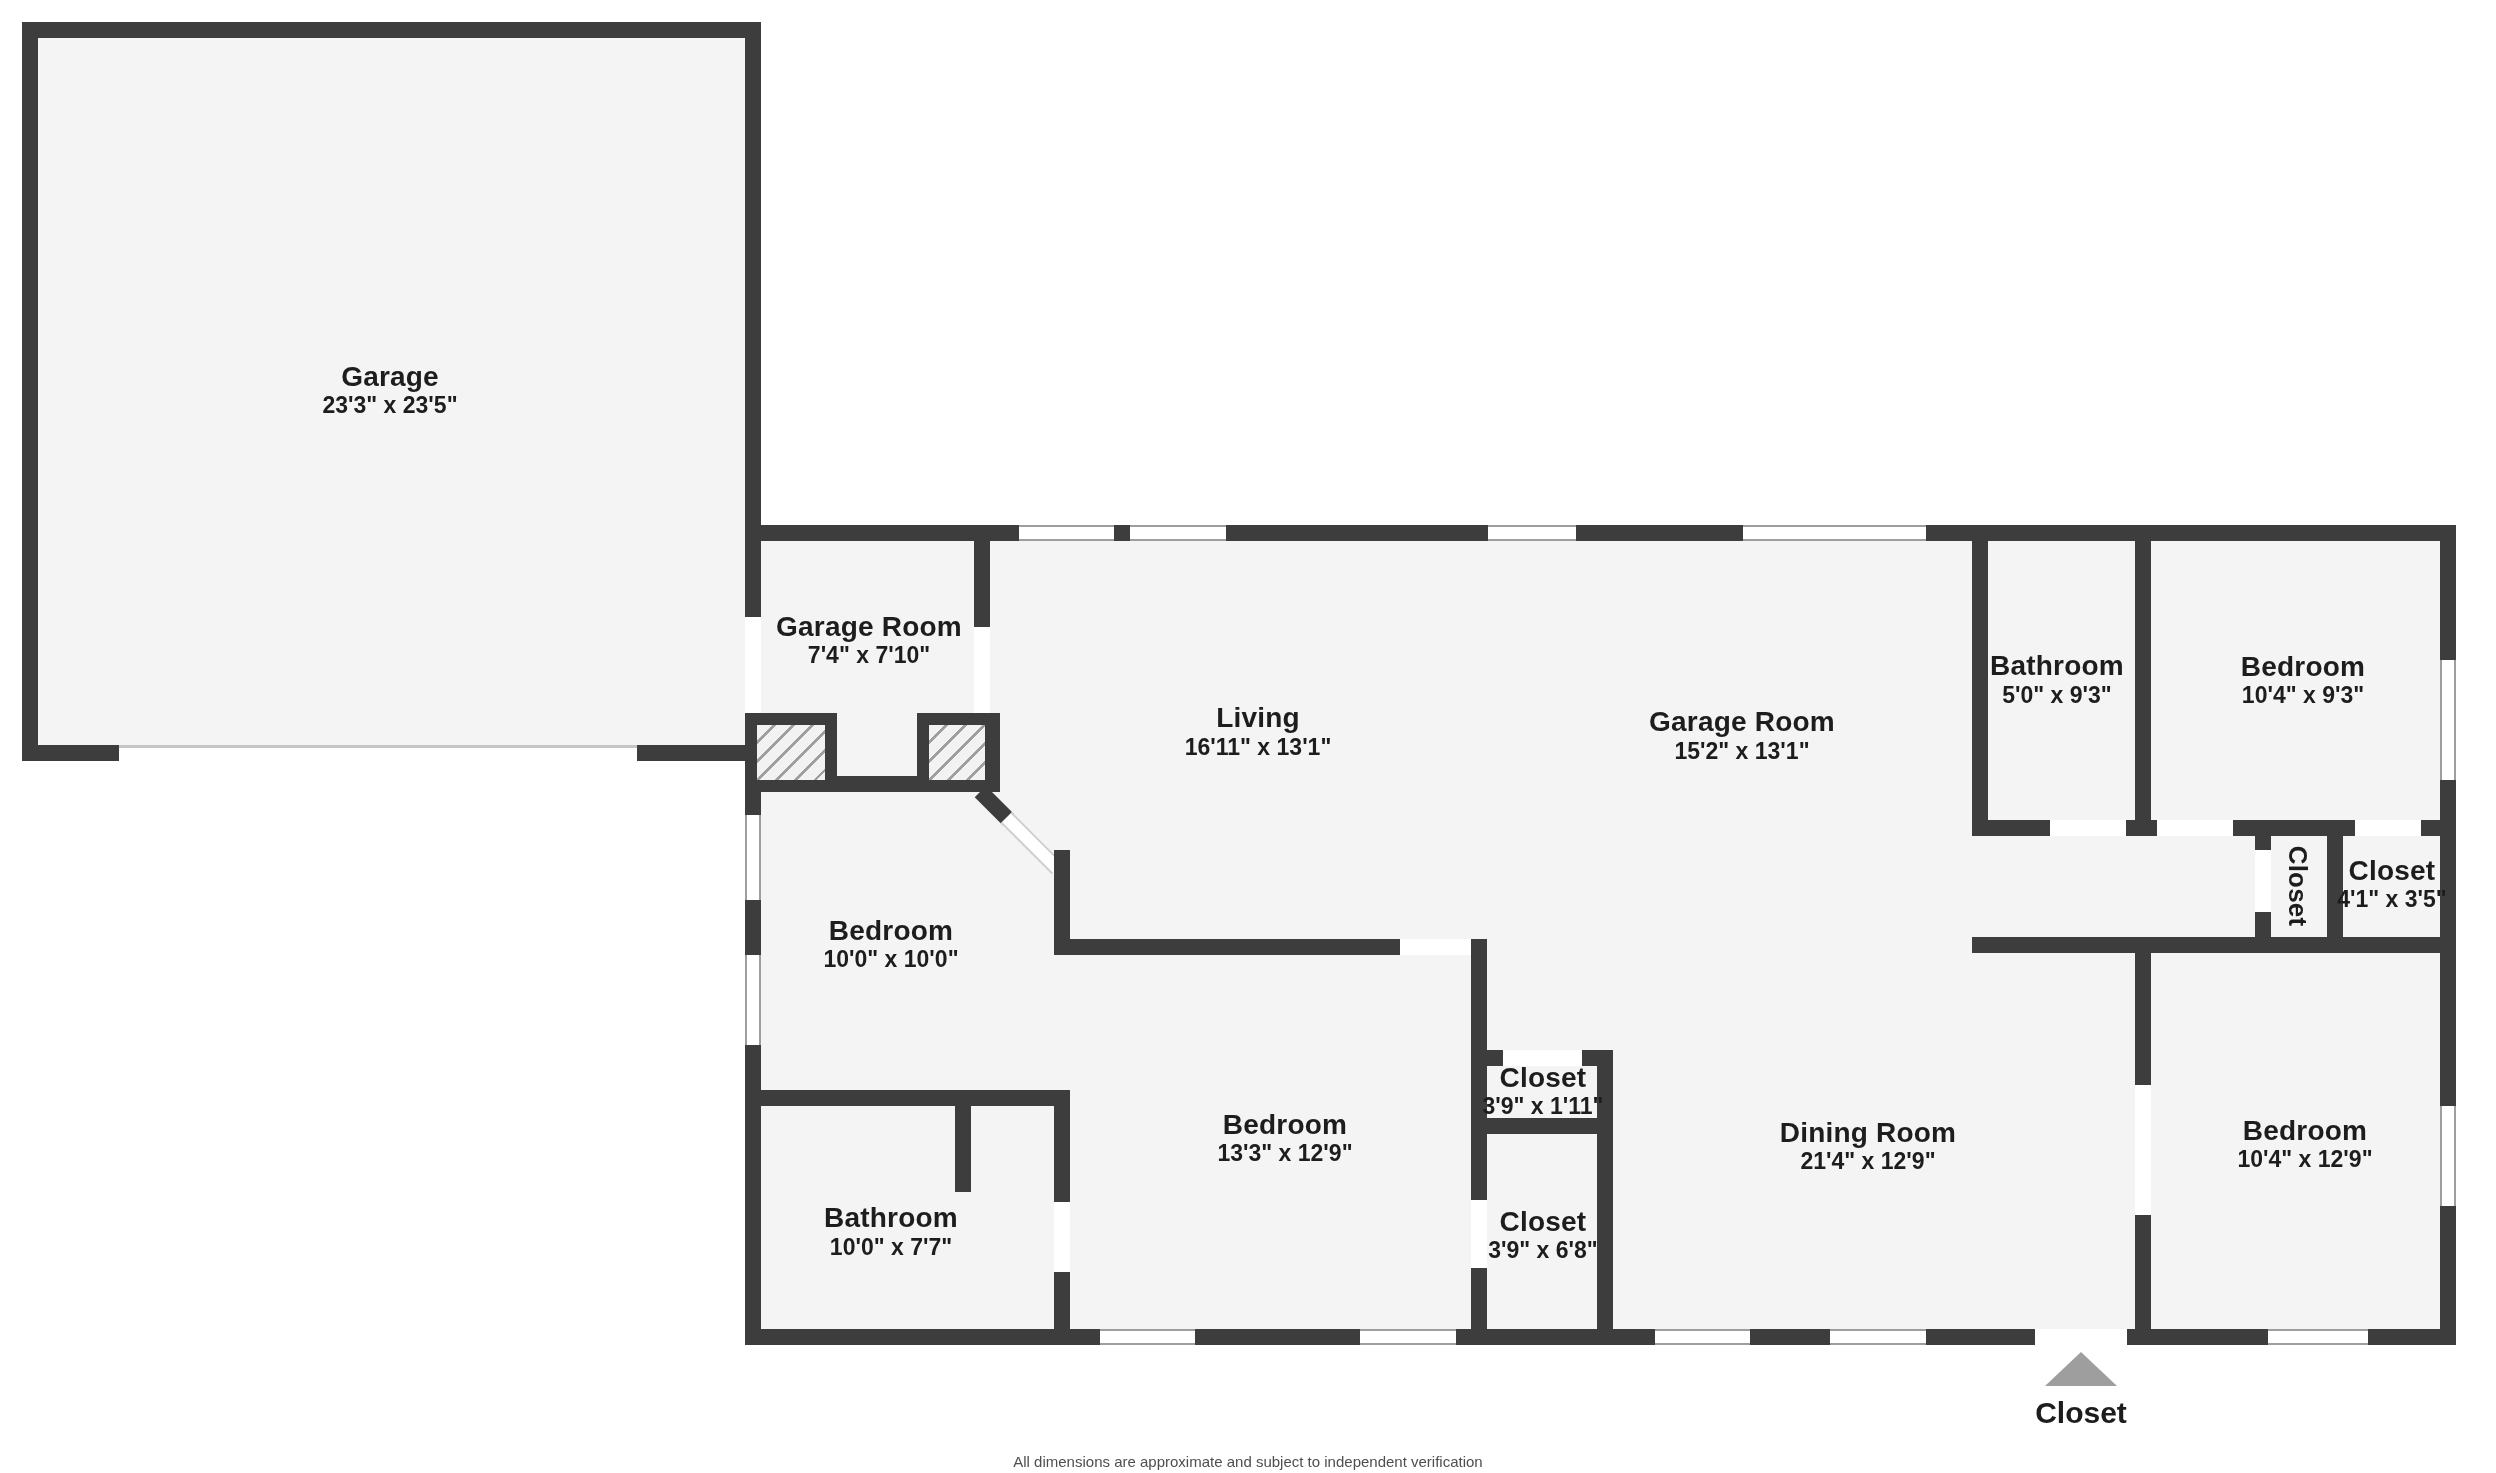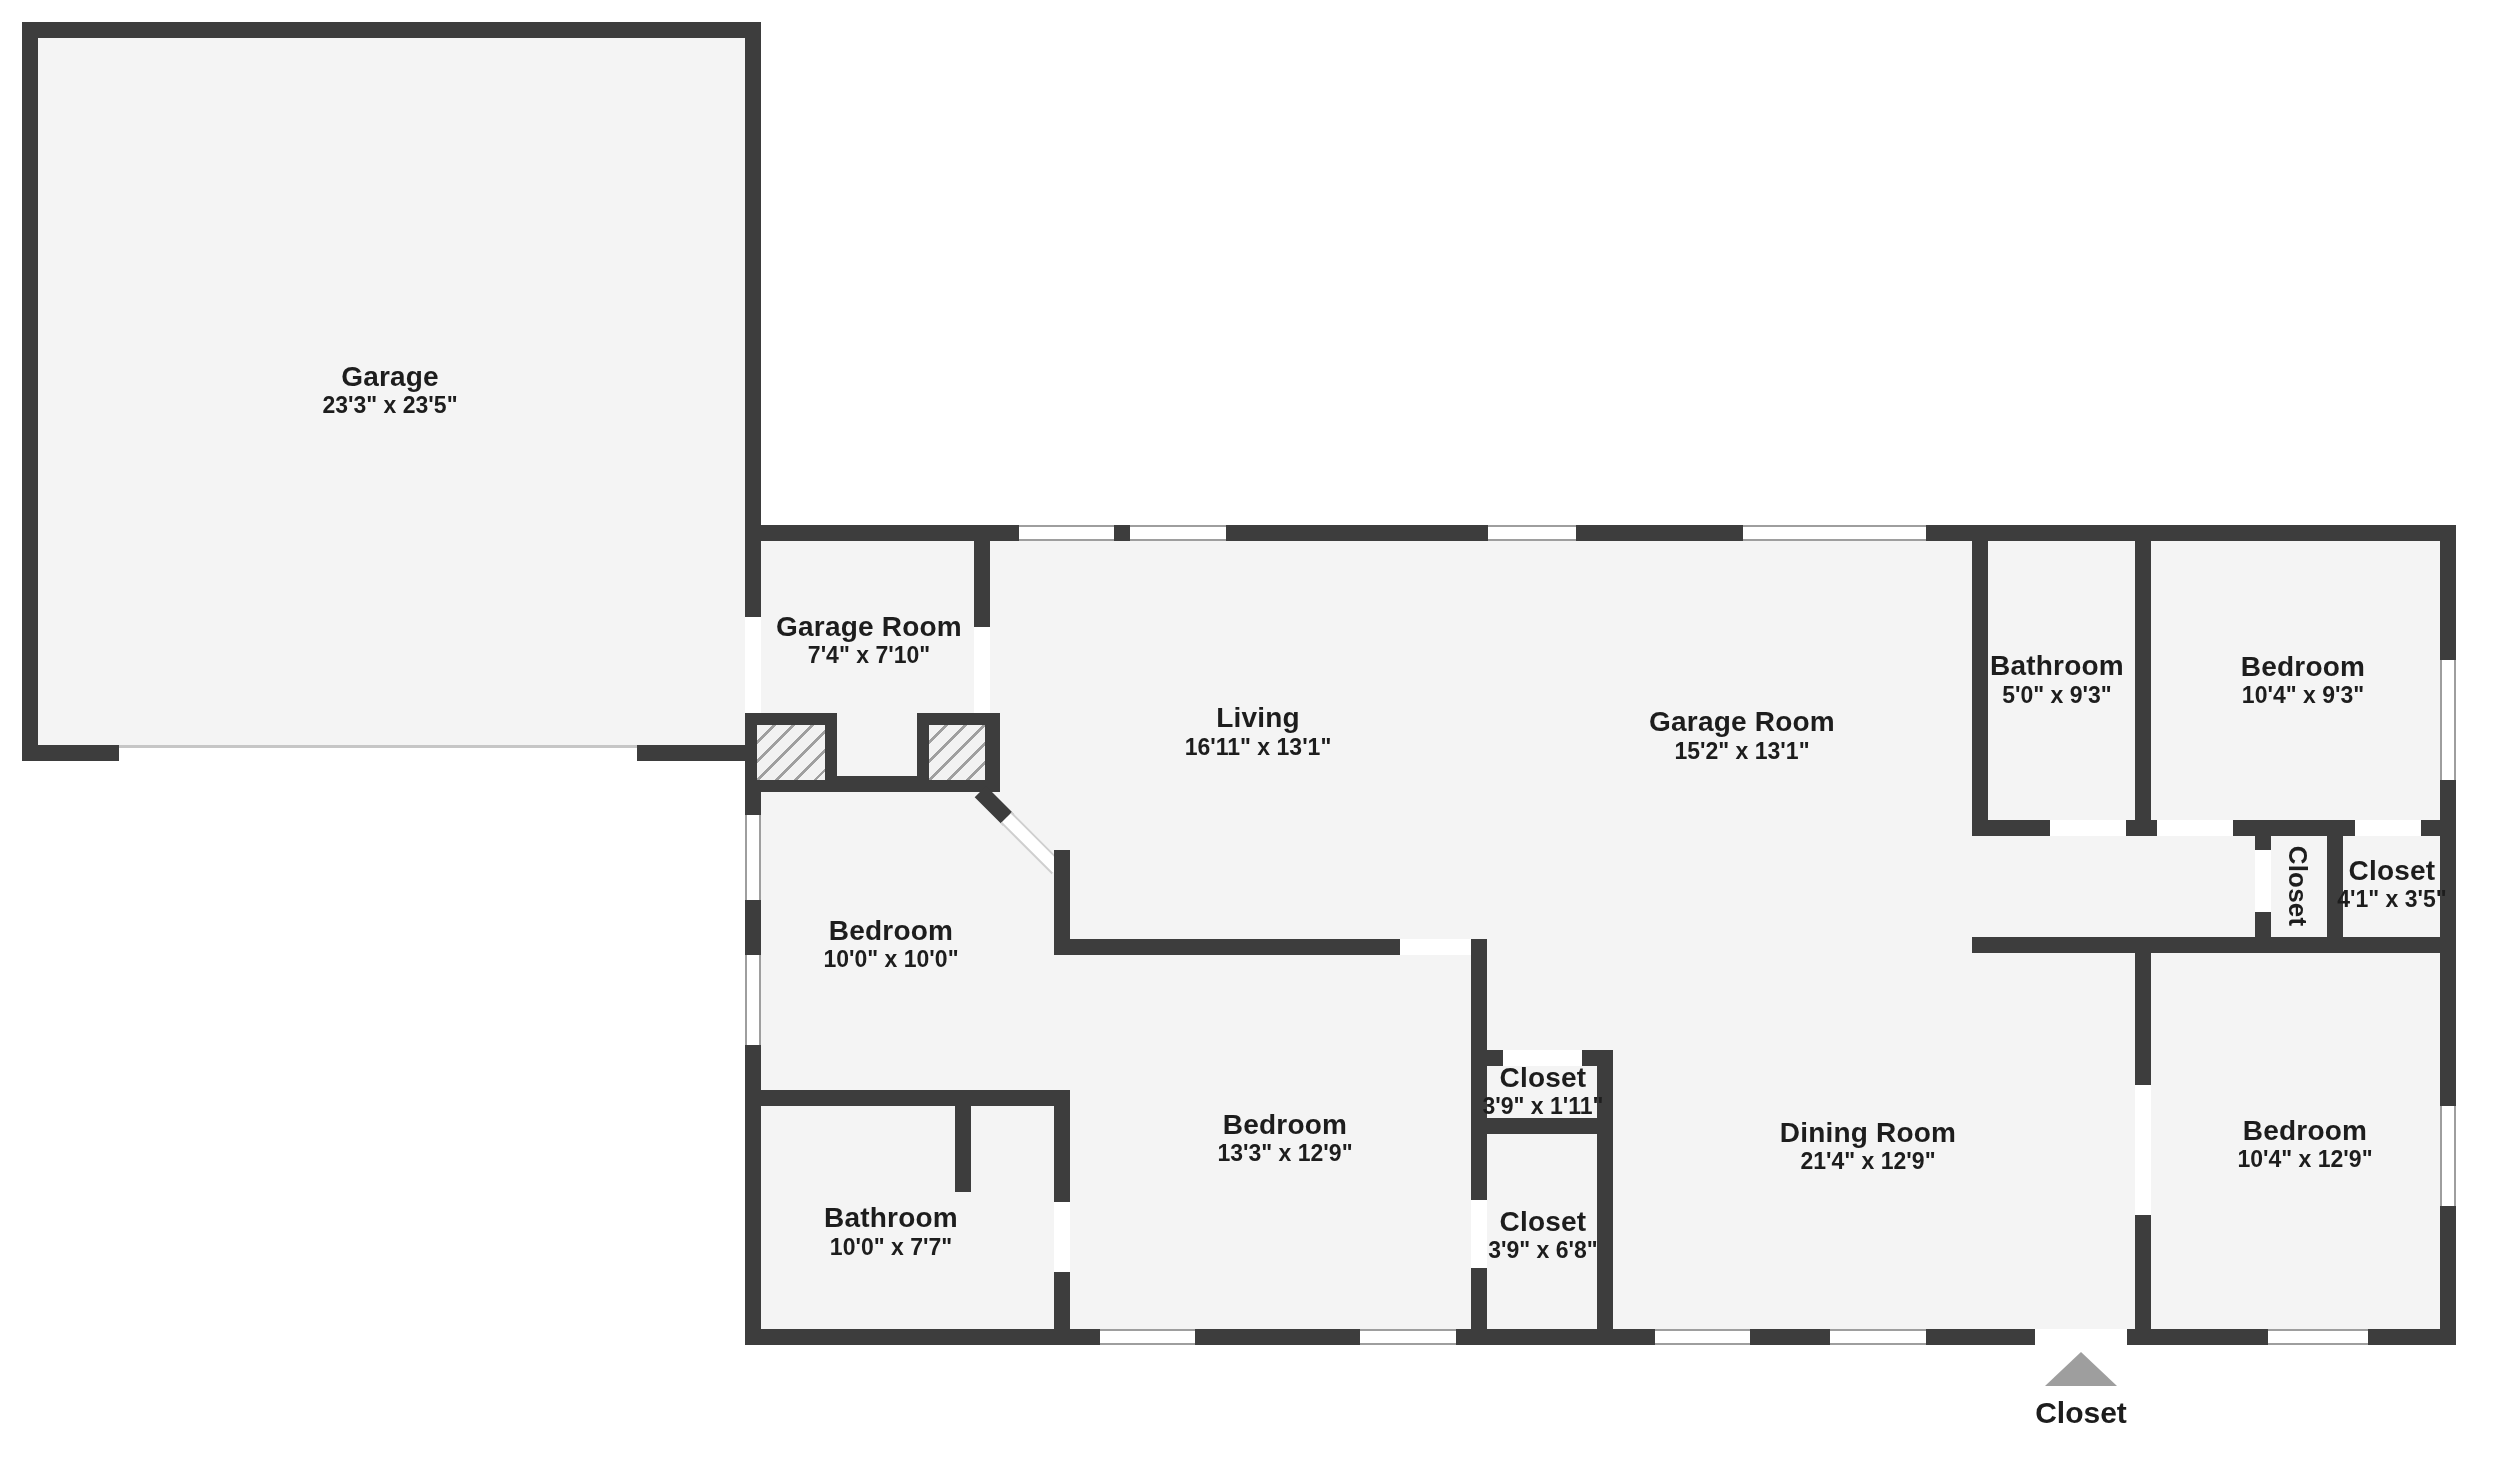--- a/index.html
+++ b/index.html
@@ -149,14 +149,15 @@
 
   <div class="rn" style="left:1868px;top:1133px">Dining Room</div>
   <div class="rd" style="left:1868px;top:1161px">21'4" x 12'9"</div>
 
   <div class="rn" style="left:2305px;top:1131px">Bedroom</div>
   <div class="rd" style="left:2305px;top:1159px">10'4" x 12'9"</div>
 
   <div class="entry-arrow" style="left:2045px;top:1352px"></div>
   <div class="entry-label" style="left:2081px;top:1413px">Closet</div>
 
+  <div class="disclaimer">All dimensions are approximate and subject to independent verification</div>
 
 </div>
 
 </body></html>

